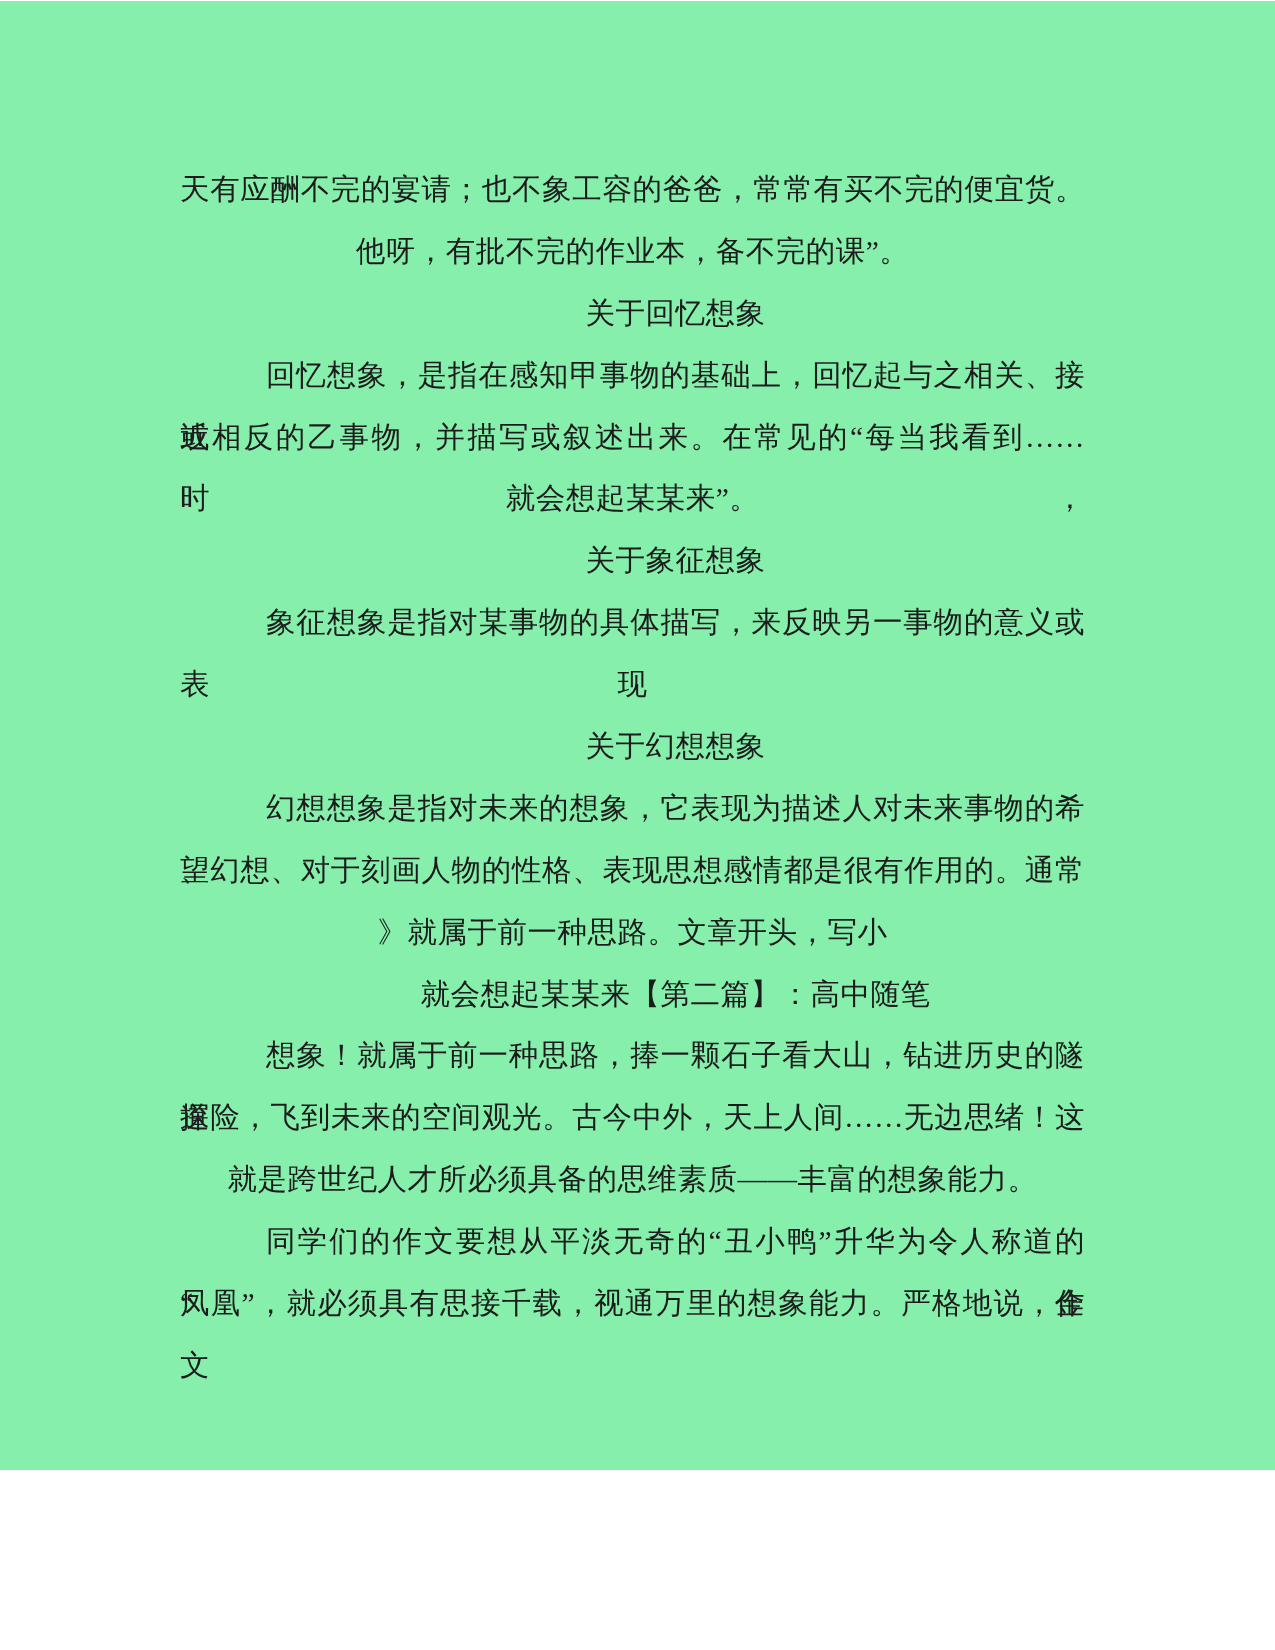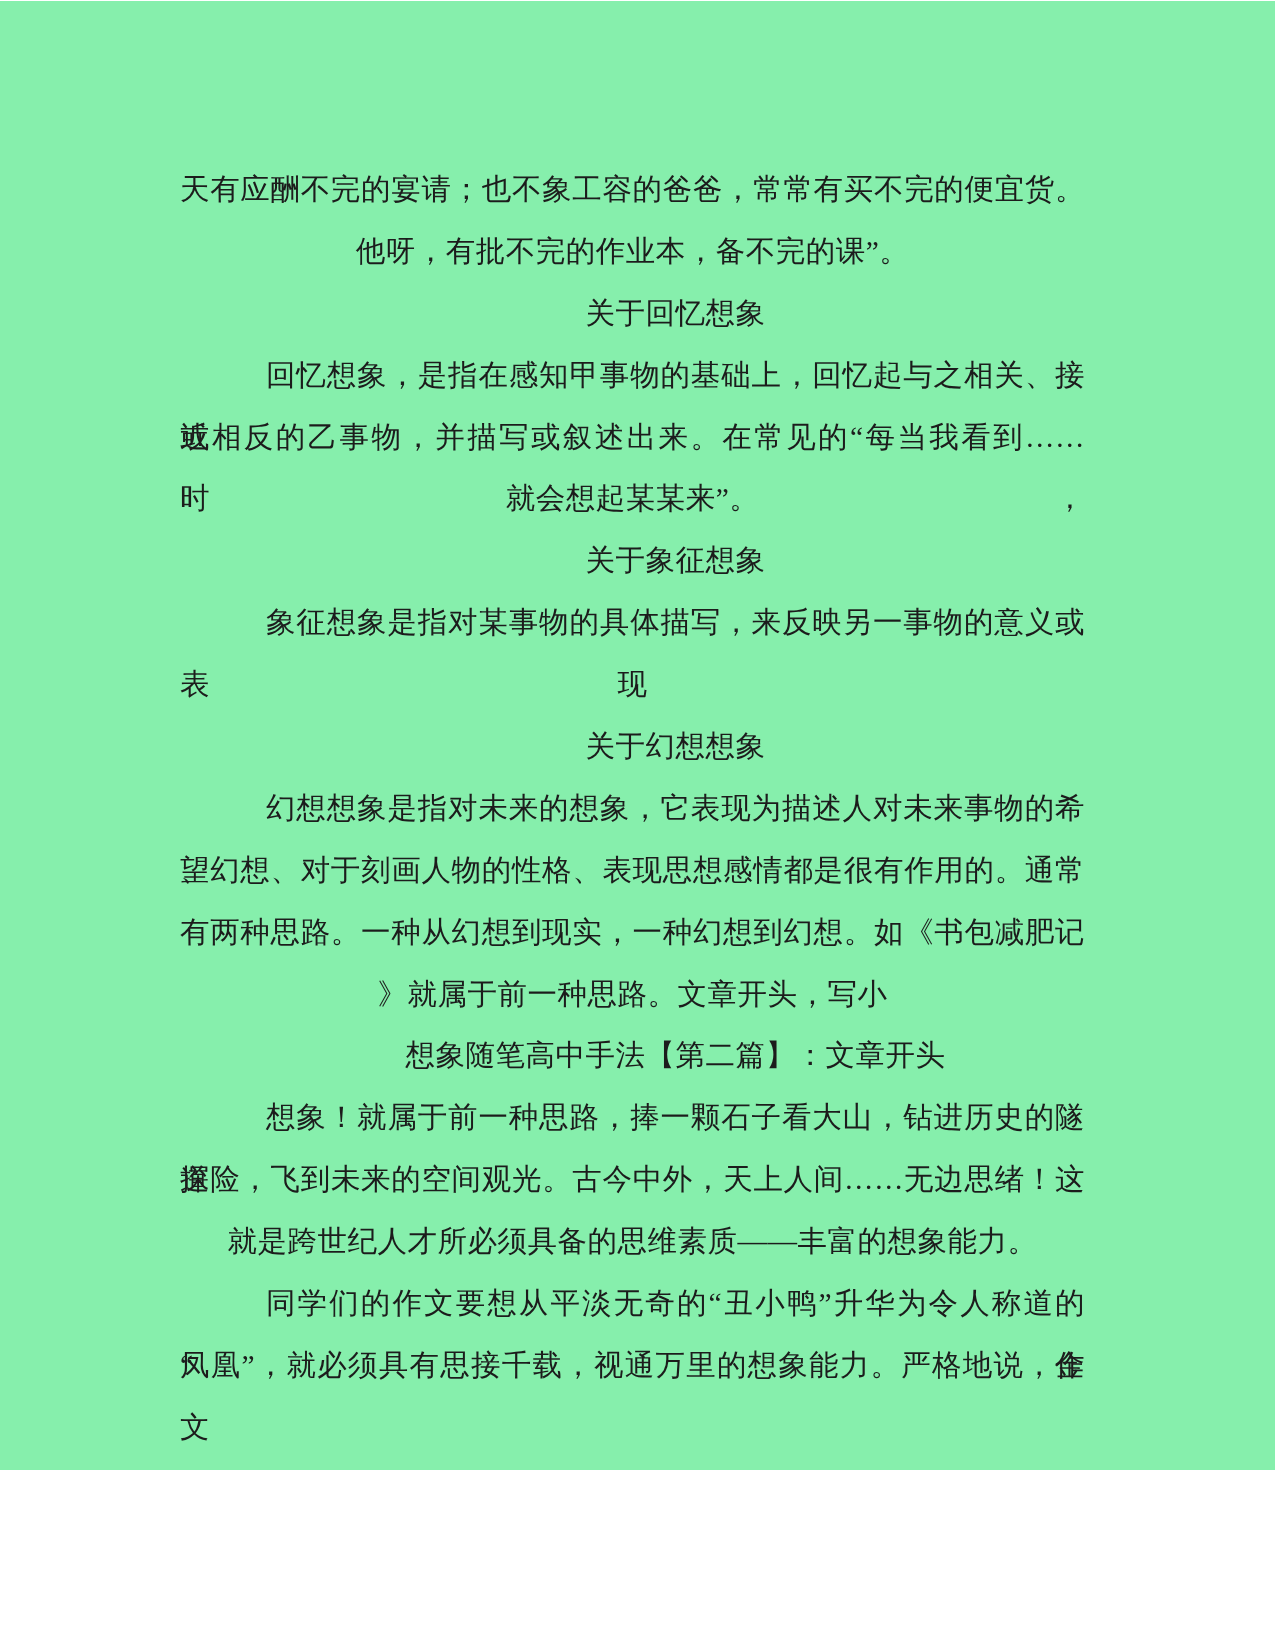--- a/index.html
+++ b/index.html
@@ -58,22 +58,21 @@
       <div class="text-line indent">关于回忆想象</div>
       <div class="text-line indent full">回忆想象，是指在感知甲事物的基础上，回忆起与之相关、接近</div>
       <div class="text-line full">或相反的乙事物，并描写或叙述出来。在常见的“每当我看到……时，</div>
       <div class="text-line">就会想起某某来”。</div>
       <div class="text-line indent">关于象征想象</div>
       <div class="text-line indent full">象征想象是指对某事物的具体描写，来反映另一事物的意义或表</div>
       <div class="text-line">现</div>
       <div class="text-line indent">关于幻想想象</div>
       <div class="text-line indent full">幻想想象是指对未来的想象，它表现为描述人对未来事物的希望</div>
       <div class="text-line full">、幻想、对于刻画人物的性格、表现思想感情都是很有作用的。通常</div>
-      <div class="text-line full">有两种思路。一种从幻想到现实，一种幻想到幻想。如《书包减肥记</div>
       <div class="text-line">》就属于前一种思路。文章开头，写小</div>
-      <div class="text-line indent">想象随笔高中手法【第二篇】：文章开头</div>
+      <div class="text-line indent">就会想起某某来【第二篇】：高中随笔</div>
       <div class="text-line indent full">想象！就属于前一种思路，捧一颗石子看大山，钻进历史的隧道</div>
       <div class="text-line full">探险，飞到未来的空间观光。古今中外，天上人间……无边思绪！这</div>
       <div class="text-line">就是跨世纪人才所必须具备的思维素质——丰富的想象能力。</div>
       <div class="text-line indent full">同学们的作文要想从平淡无奇的“丑小鸭”升华为令人称道的“金</div>
       <div class="text-line full">凤凰”，就必须具有思接千载，视通万里的想象能力。严格地说，作文</div>
     </div>
 </div>
 
 </body></html>

